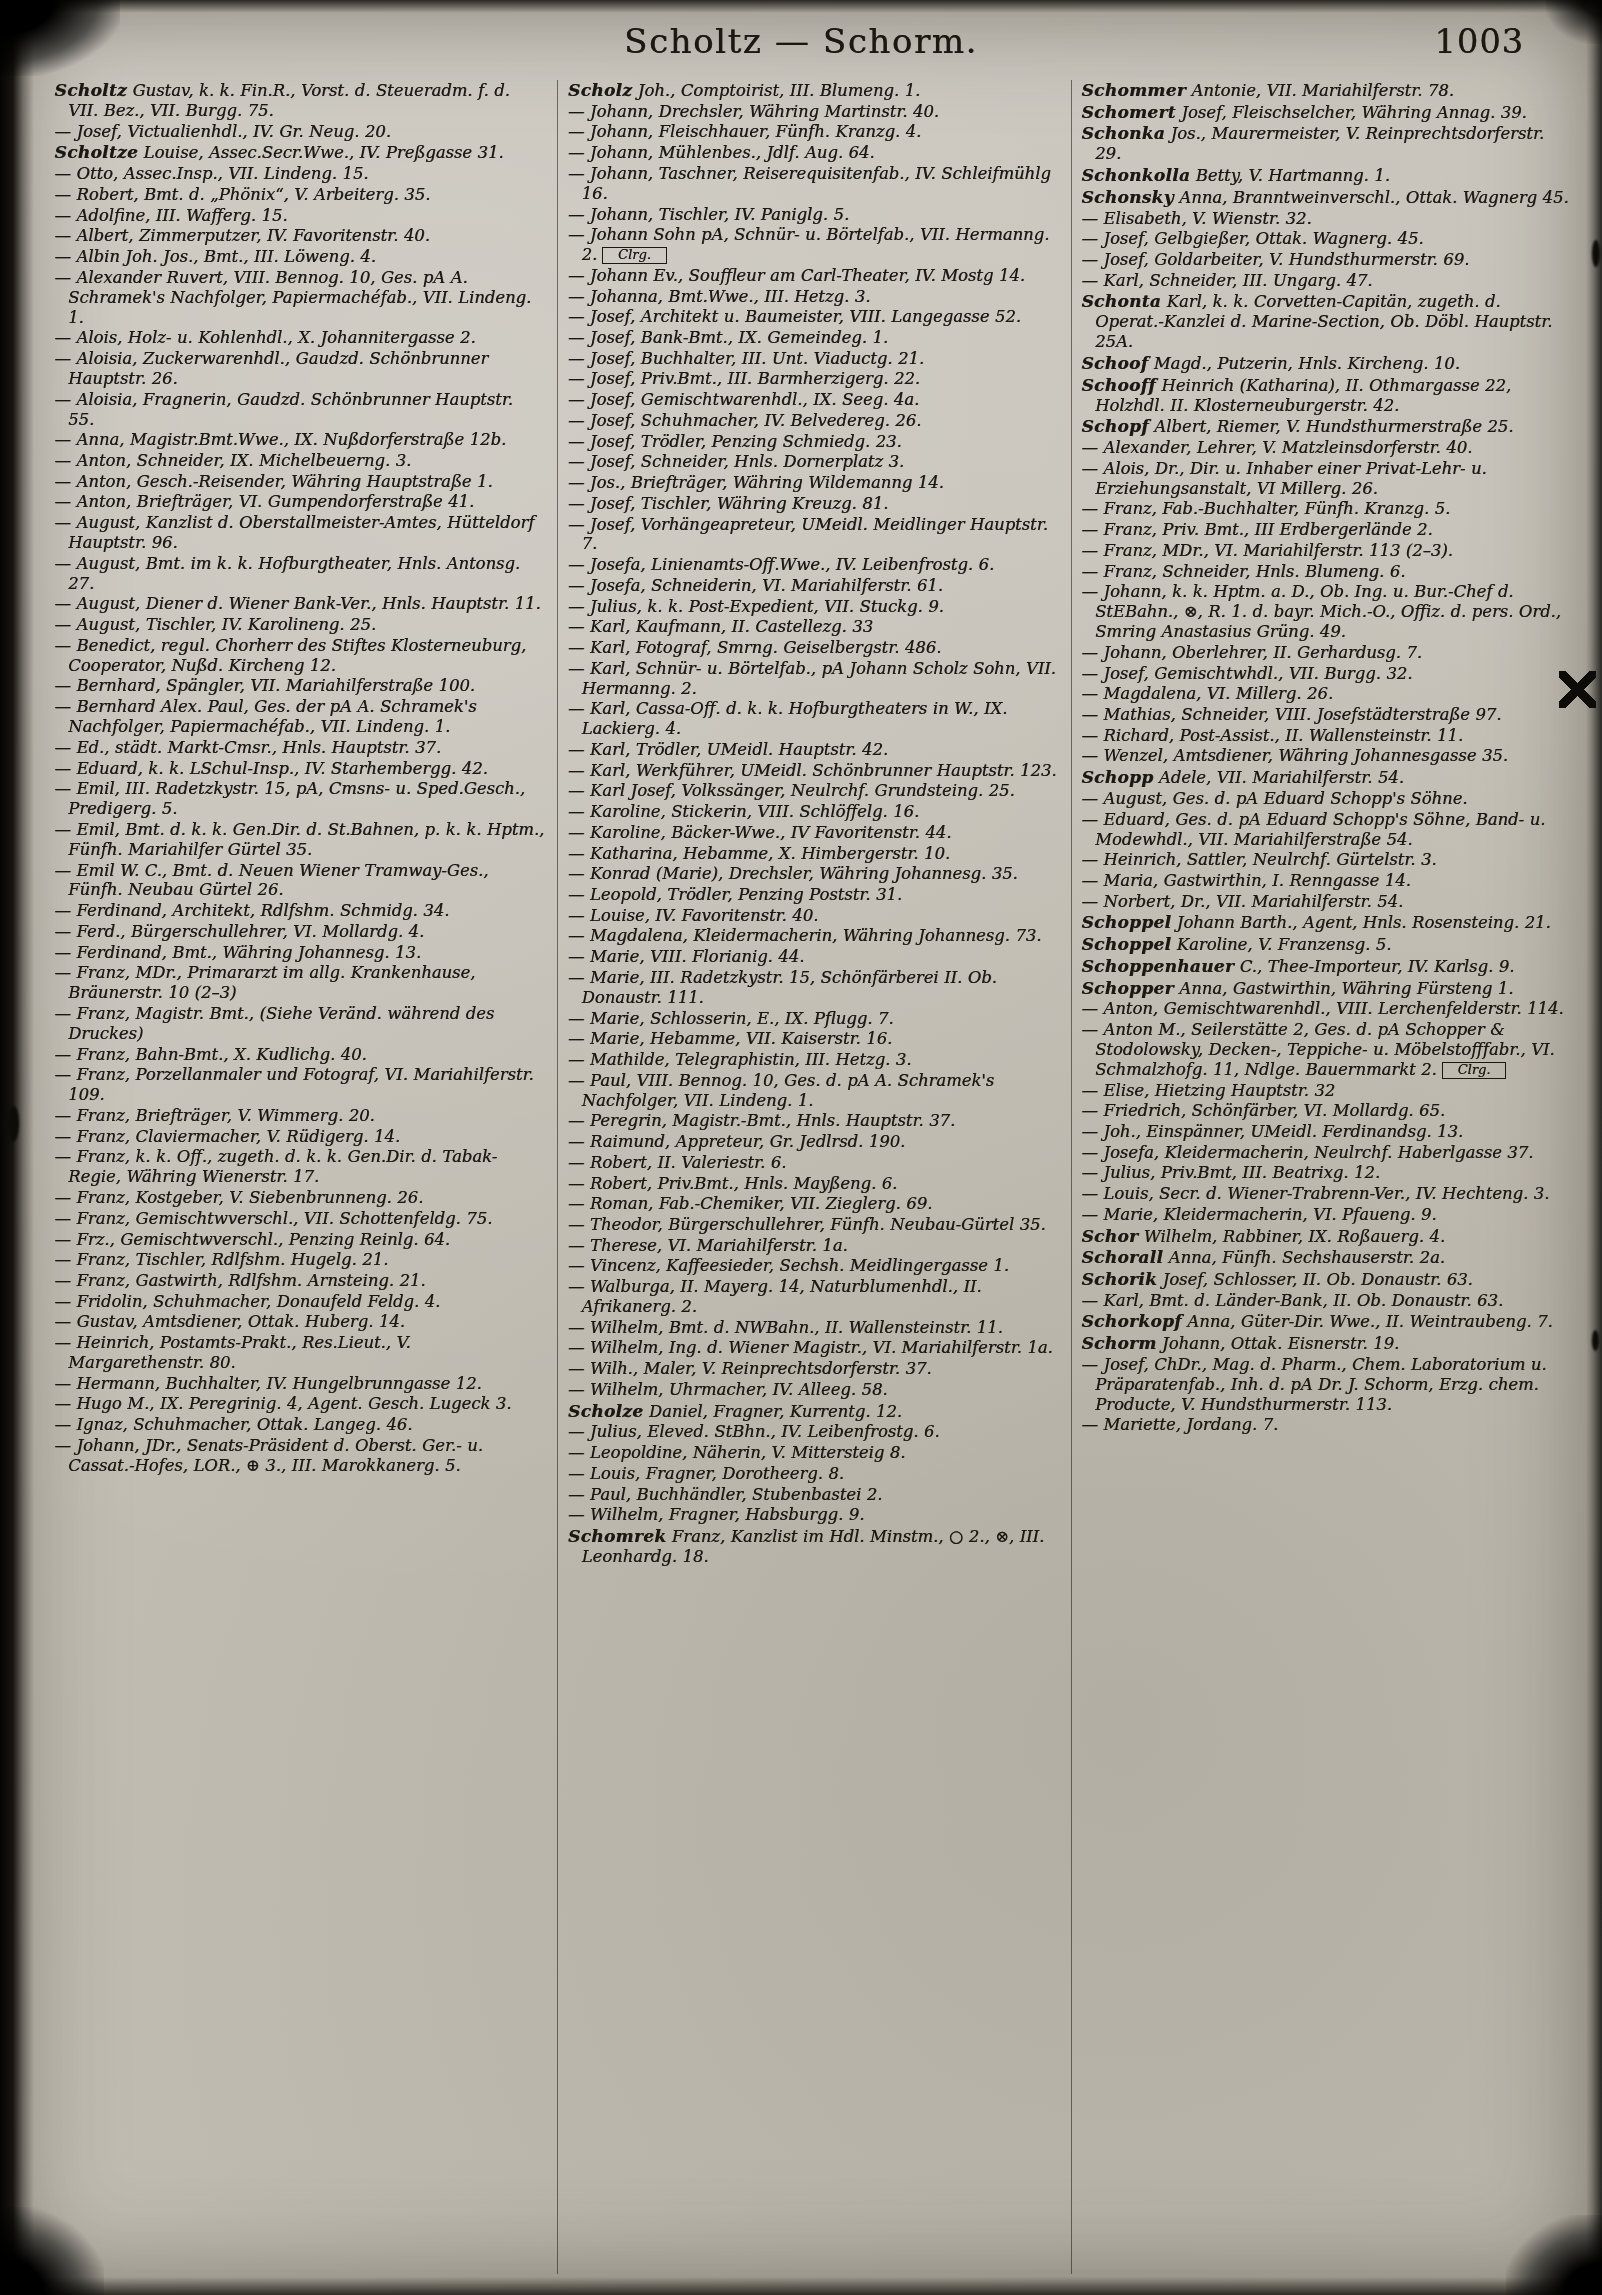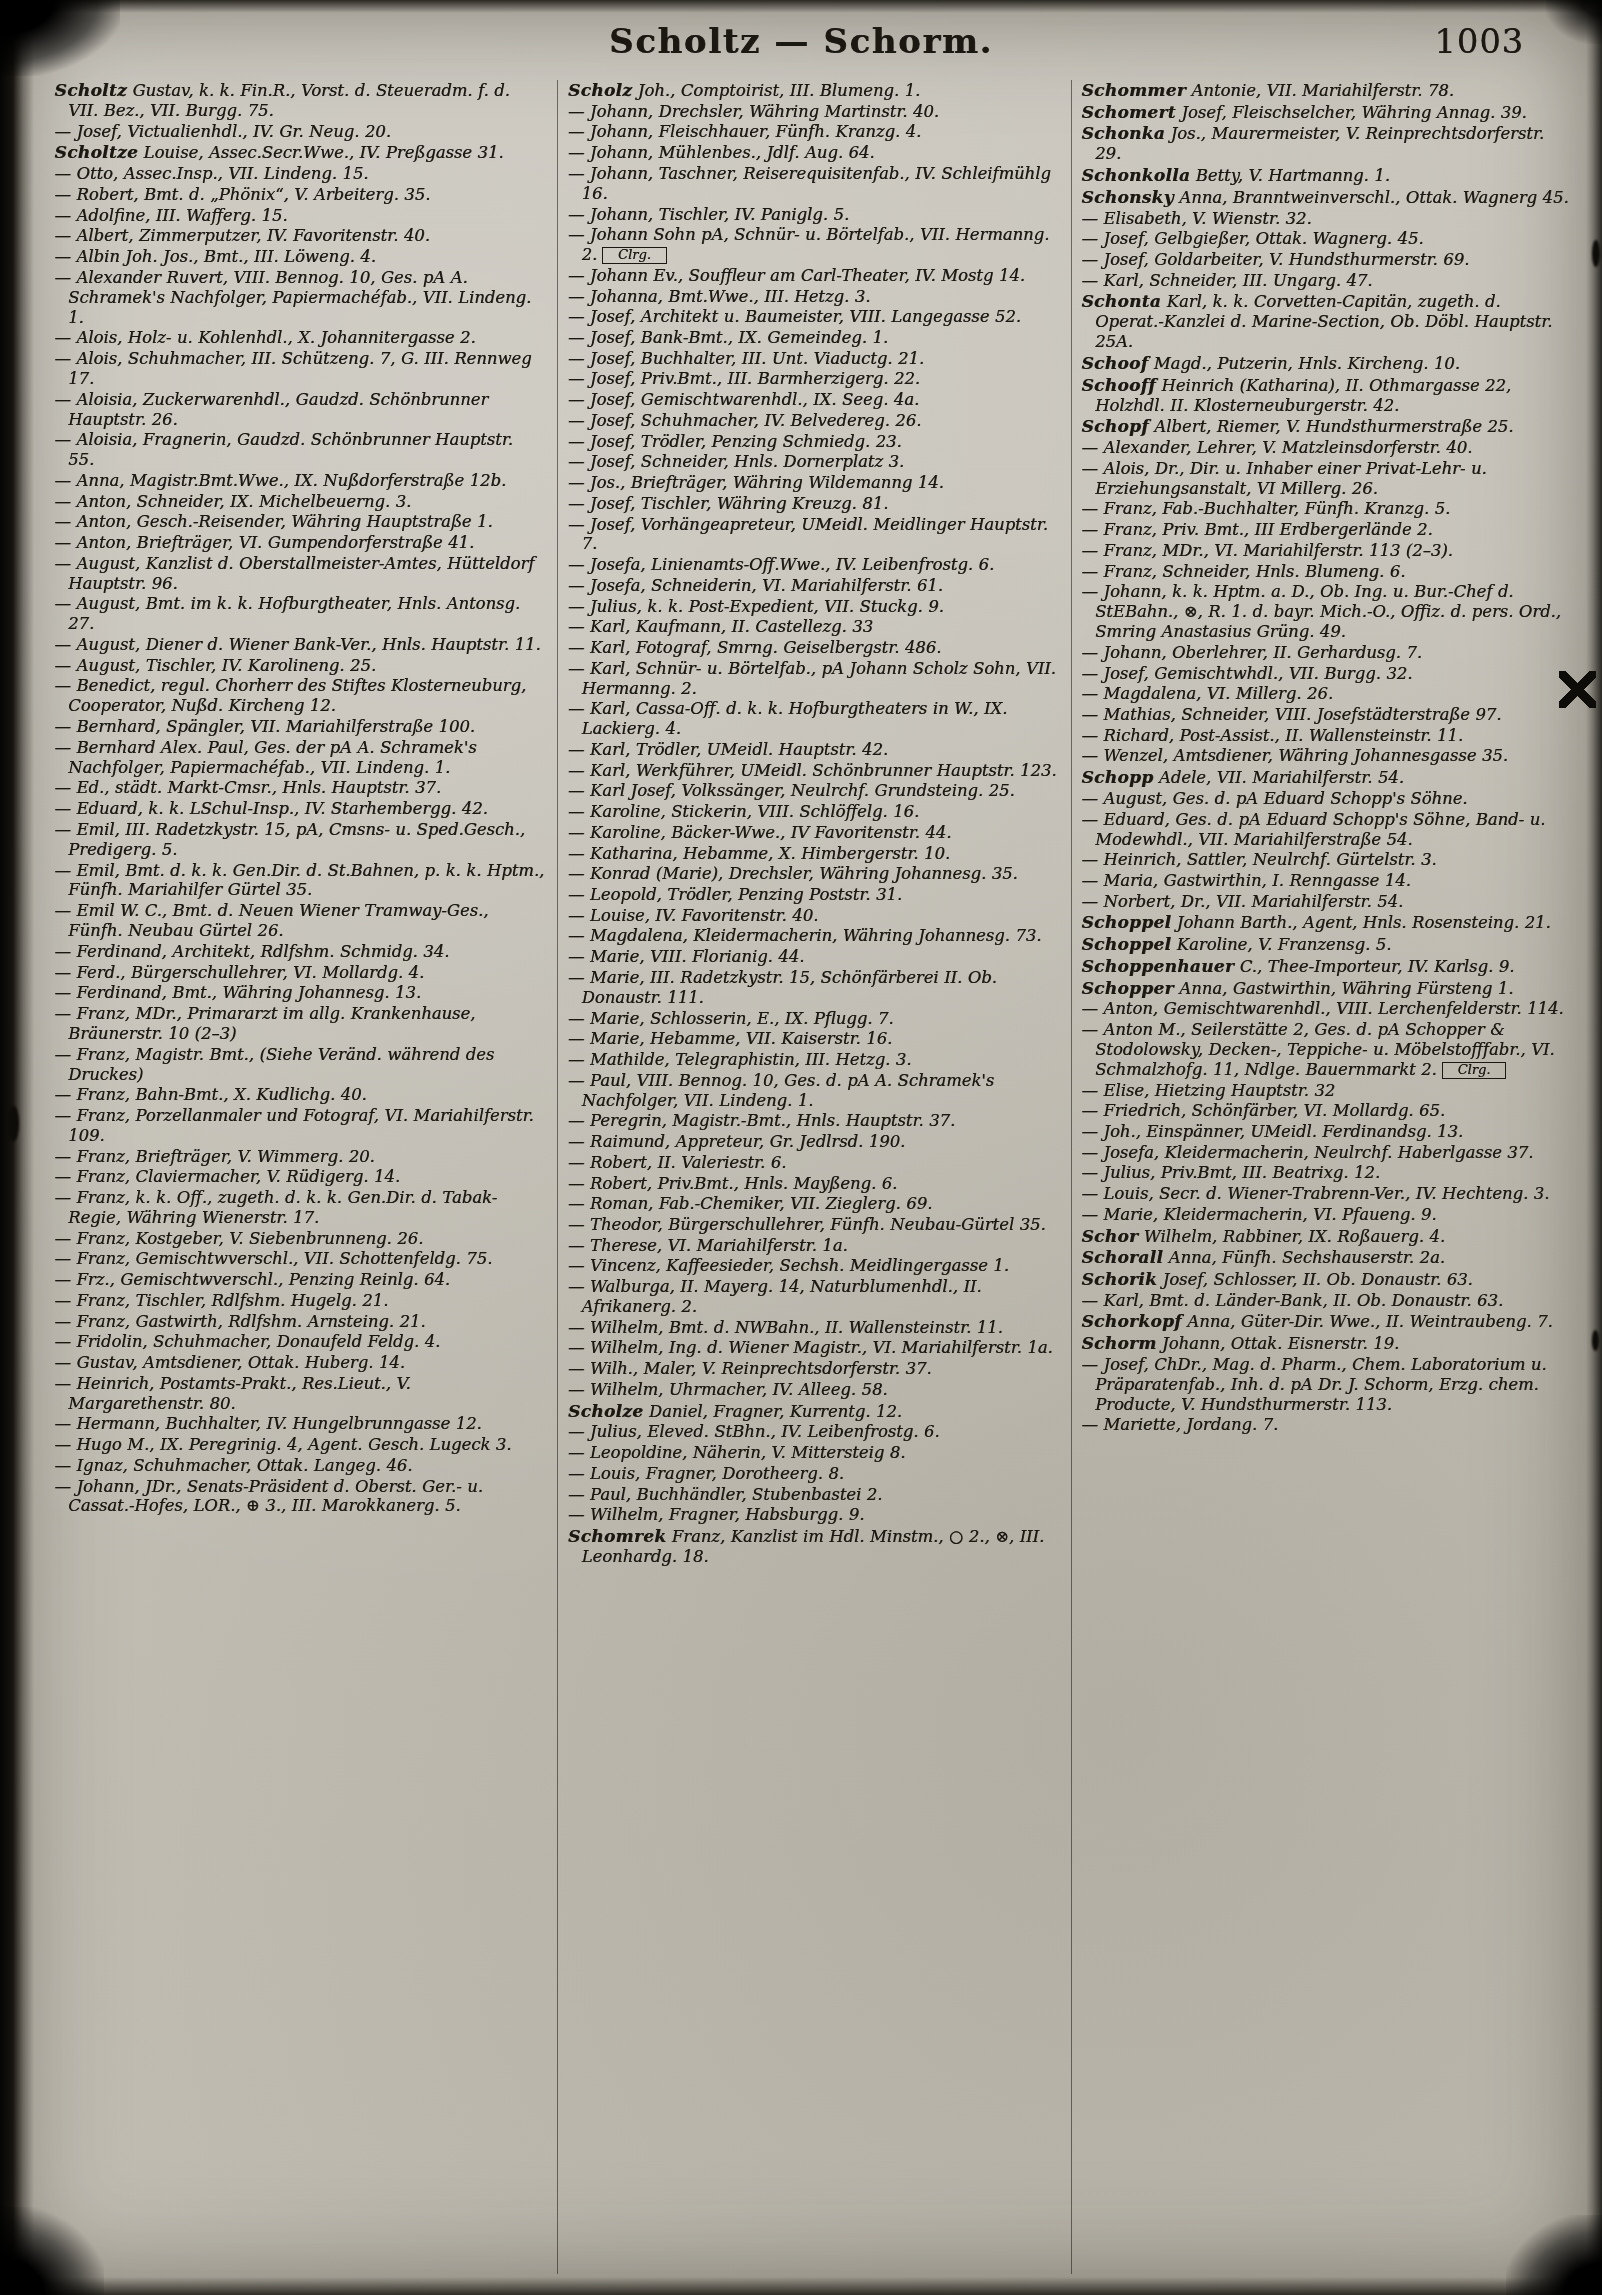--- a/index.html
+++ b/index.html
@@ -39,21 +39,21 @@
       linear-gradient(45deg, transparent 41%, #0e0c08 41% 59%, transparent 59%),
       linear-gradient(-45deg, transparent 41%, #0e0c08 41% 59%, transparent 59%);
     filter:blur(0.4px);}
   .smudge { position:absolute; background:#0e0c08; border-radius:50%; filter:blur(1px); z-index:6;}
   .smudge.s1 { right:1.6px; top:240px; width:8px; height:27px; }
   .smudge.s2 { right:3.2px; top:1330px; width:7.2px; height:21px; }
   .smudge.s3 { left:8px; top:1106px; width:11.2px; height:35px; }
 
   .header-title {
     position:absolute; top:21px; left:50%; transform:translateX(-50%);
-    font-size:34px; font-weight:bold; letter-spacing:1.6px; white-space:nowrap;
+    font-size:34px; font-weight:normal; letter-spacing:1.6px; white-space:nowrap;
     text-shadow:0.5px 0.4px 0.6px rgba(25,22,16,0.8); z-index:3;text-align:center;
   }
   .page-number {
     position:absolute; top:21px; right:78px;
     font-size:34px; letter-spacing:0.8px;
     text-shadow:0.4px 0.3px 0.6px rgba(25,22,16,0.7); z-index:3;
   }
 
   .columns {
     position:absolute; top:80px; left:45px; right:17.6px; bottom:21px;
@@ -101,21 +101,20 @@
         <p class="entry"><span class="lead">Scholtz</span> Gustav, k. k. Fin.R., Vorst. d. Steueradm. f. d. VII. Bez., VII. Burgg. 75.</p>
         <p class="entry">— Josef, Victualienhdl., IV. Gr. Neug. 20.</p>
         <p class="entry"><span class="lead">Scholtze</span> Louise, Assec.Secr.Wwe., IV. Preßgasse 31.</p>
         <p class="entry">— Otto, Assec.Insp., VII. Lindeng. 15.</p>
         <p class="entry">— Robert, Bmt. d. „Phönix“, V. Arbeiterg. 35.</p>
         <p class="entry">— Adolfine, III. Wafferg. 15.</p>
         <p class="entry">— Albert, Zimmerputzer, IV. Favoritenstr. 40.</p>
         <p class="entry">— Albin Joh. Jos., Bmt., III. Löweng. 4.</p>
         <p class="entry">— Alexander Ruvert, VIII. Bennog. 10, Ges. pA A. Schramek's Nachfolger, Papiermachéfab., VII. Lindeng. 1.</p>
         <p class="entry">— Alois, Holz- u. Kohlenhdl., X. Johannitergasse 2.</p>
-        <p class="entry">— Alois, Schuhmacher, III. Schützeng. 7, G. III. Rennweg 17.</p>
         <p class="entry">— Aloisia, Zuckerwarenhdl., Gaudzd. Schönbrunner Hauptstr. 26.</p>
         <p class="entry">— Aloisia, Fragnerin, Gaudzd. Schönbrunner Hauptstr. 55.</p>
         <p class="entry">— Anna, Magistr.Bmt.Wwe., IX. Nußdorferstraße 12b.</p>
         <p class="entry">— Anton, Schneider, IX. Michelbeuerng. 3.</p>
         <p class="entry">— Anton, Gesch.-Reisender, Währing Hauptstraße 1.</p>
         <p class="entry">— Anton, Briefträger, VI. Gumpendorferstraße 41.</p>
         <p class="entry">— August, Kanzlist d. Oberstallmeister-Amtes, Hütteldorf Hauptstr. 96.</p>
         <p class="entry">— August, Bmt. im k. k. Hofburgtheater, Hnls. Antonsg. 27.</p>
         <p class="entry">— August, Diener d. Wiener Bank-Ver., Hnls. Hauptstr. 11.</p>
         <p class="entry">— August, Tischler, IV. Karolineng. 25.</p>

